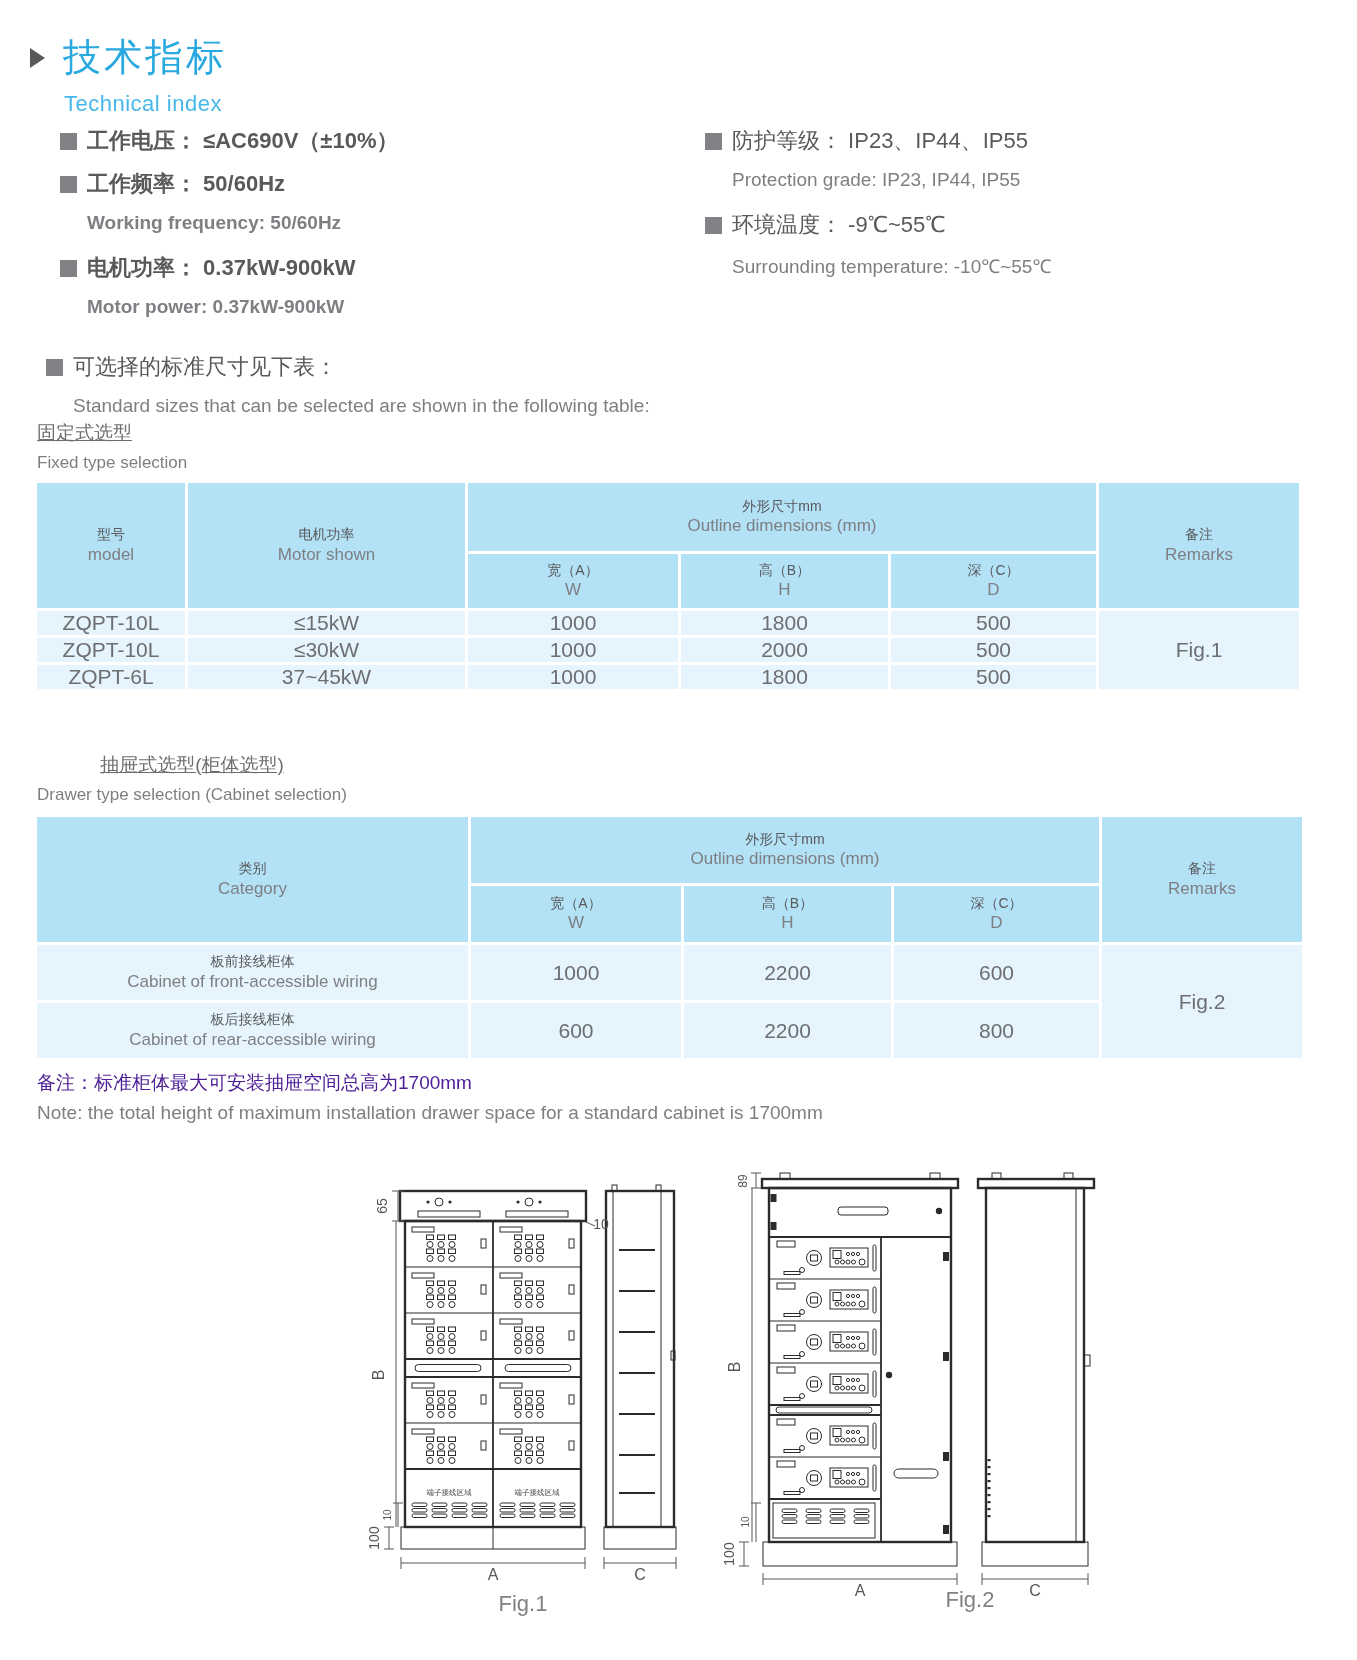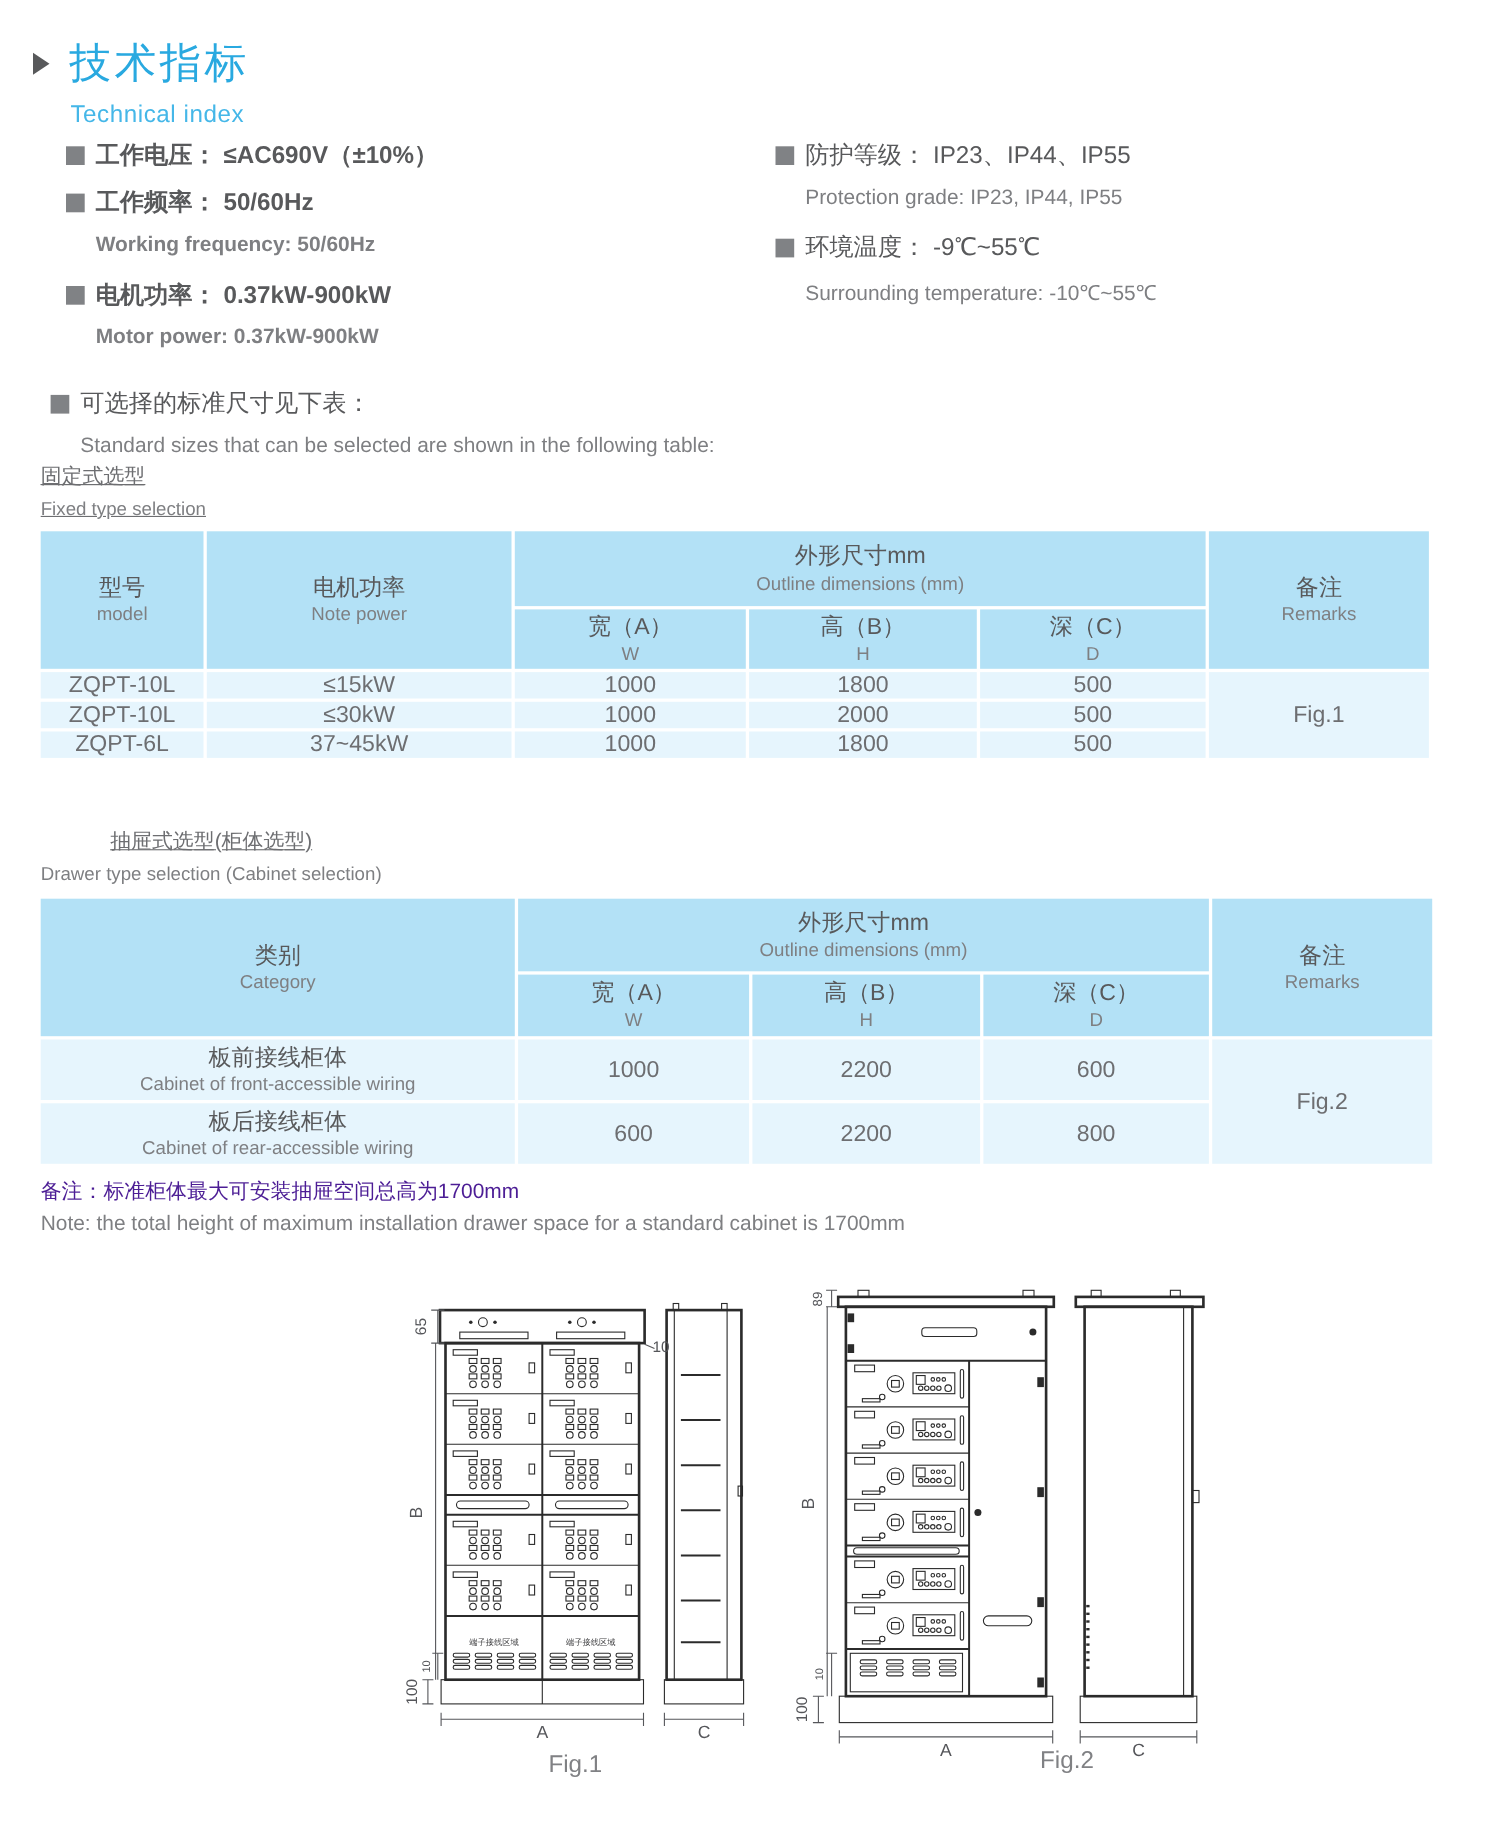--- a/index.html
+++ b/index.html
@@ -27,21 +27,21 @@
   
   .sec{position:absolute;left:37px;}
   .sec-zh{font-size:19px;color:#6d6e71;text-decoration:underline;margin:0 0 7px 0;}
   .sec-en{font-size:17px;color:#7e7f82;}
 
   
   table.spec-table{position:absolute;left:34px;border-collapse:separate;border-spacing:3px;table-layout:fixed;}
   table.spec-table th, table.spec-table td{padding:0;text-align:center;vertical-align:middle;font-weight:normal;}
   th.hd{background:#b3e1f6;}
   td.dt{background:#e6f5fd;}
-  .cell-zh{font-size:21px;color:#58595b;line-height:1.25;}
+  .cell-zh{font-size:14px;color:#58595b;line-height:1.25;}
   .cell-en{font-size:17px;color:#7e7f82;line-height:1.25;}
   .cell-val{font-size:21px;color:#6d6e71;}
   .t1 tr.hrow1 th{height:68px;} .t1 tr.hrow2 th{height:54px;}
   .t1 tr.drow td{height:24px;}
   .t2 tr.hrow1 th{height:66px;} .t2 tr.hrow2 th{height:56px;}
   .t2 tr.drow td{height:55px;}
 
   
   .footnote{position:absolute;left:37px;top:1058px;}
   .footnote .zh{font-size:19px;color:#4c1d95;margin:12px 0 6px 0;}
@@ -104,21 +104,21 @@
   </div>
 
   <div class="sizes-note">
     <div class="spec-zh">
         <span class="bullet"></span>
         <span>可选择的标准尺寸见下表：</span>
       </div>
     <div class="spec-en">Standard sizes that can be selected are shown in the following table:</div>
   </div>
 
-  <div class="sec" style="top:420px;text-decoration:underline;">
+  <div class="sec" style="top:420px;">
     <div class="sec-zh">固定式选型</div>
     <div class="sec-en">Fixed type selection</div>
   </div>
 
   <table class="spec-table t1" style="top:480px;">
     <colgroup>
         <col style="width:148px">
         <col style="width:277px">
         <col style="width:210px">
         <col style="width:207px">
@@ -126,21 +126,21 @@
         <col style="width:200px">
       </colgroup>
     <tbody>
         <tr class="hrow1">
       <th class="hd" rowspan="2">
         <div class="cell-zh">型号</div>
         <div class="cell-en">model</div>
       </th>
       <th class="hd" rowspan="2">
         <div class="cell-zh">电机功率</div>
-        <div class="cell-en">Note power</div>
+        <div class="cell-en">Motor shown</div>
       </th>
       <th class="hd" colspan="3">
         <div class="cell-zh">外形尺寸mm</div>
         <div class="cell-en">Outline dimensions (mm)</div>
       </th>
       <th class="hd" rowspan="2">
         <div class="cell-zh">备注</div>
         <div class="cell-en">Remarks</div>
       </th>
     </tr>

